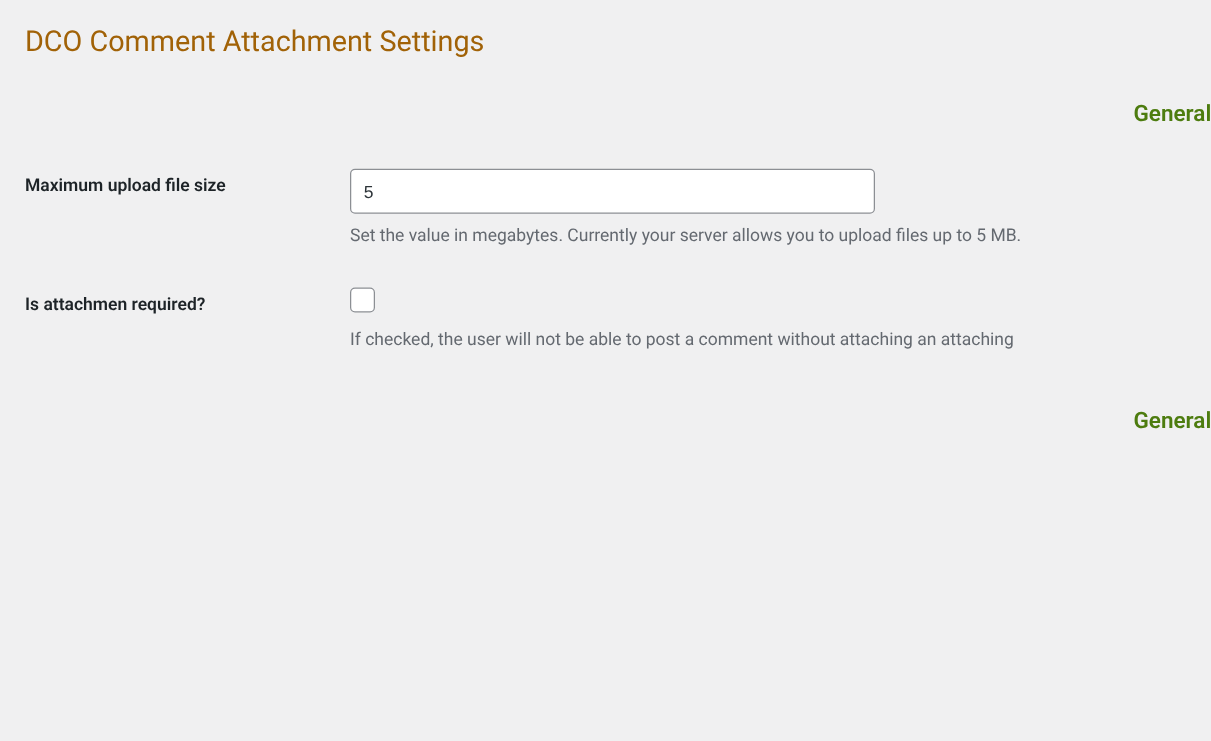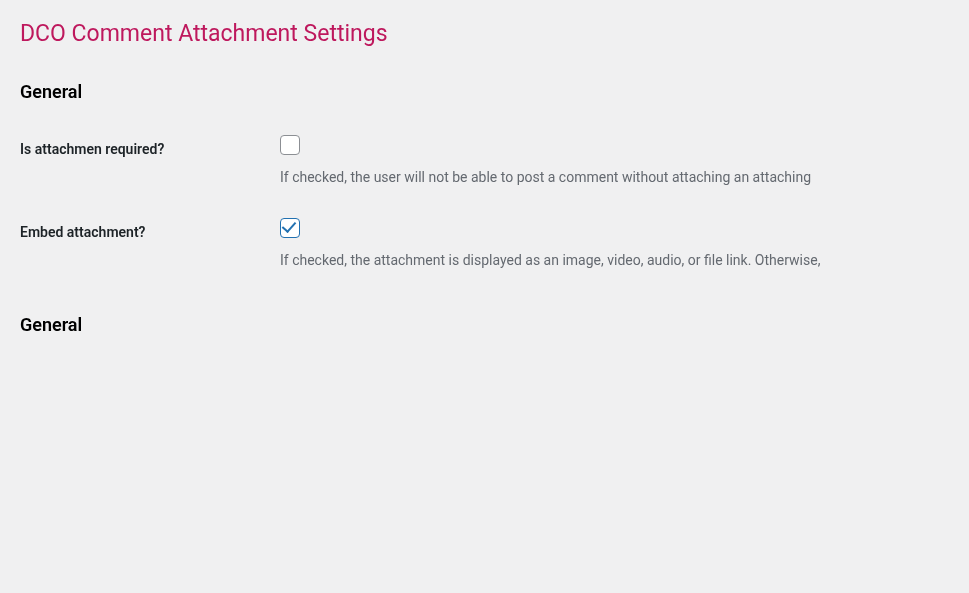--- a/index.html
+++ b/index.html
@@ -12,31 +12,32 @@
       background-color: #f0f0f1;
       color: #1d2327;
       font-size: 13px;
       padding: 10px 0 0 20px;
       width: 969px;
       overflow: hidden;
     }
     h1 {
       font-size: 23px;
       font-weight: 400;
-      color: #be185d;
+      color: #a16207;
       line-height: 1.3;
       margin: 0 0 5px 0;
       padding: 9px 0 4px 0;
     }
     h2 {
       font-size: 18px;
       font-weight: 600;
-      color: #000000;
+      color: #4d7c0f;
       margin: 20px 0 10px 0;
       padding: 8px 0;
+      text-align: right;
     }
     .form-table {
       border-collapse: collapse;
       width: 100%;
     }
     .form-table th {
       text-align: left;
       vertical-align: top;
       padding: 20px 10px 20px 0;
       width: 260px;
@@ -108,36 +109,34 @@
 <body>
 
 <h1>DCO Comment Attachment Settings</h1>
 
 <h2>General</h2>
 
 <table class="form-table">
   <tbody>
     <tr>
       <th>
+        <label>Maximum upload file size</label>
+      </th>
+      <td>
+        <input type="text" value="5" style="">
+        <p class="description">Set the value in megabytes. Currently your server allows you to upload files up to 5 MB.</p>
+      </td>
+    </tr>
+    <tr>
+      <th>
         <label>Is attachmen required?</label>
       </th>
       <td>
         <span class="checkbox-wrapper">
           <input type="checkbox" style="">
         </span>
         <p class="description">If checked, the user will not be able to post a comment without attaching an attaching</p>
       </td>
     </tr>
-    <tr>
-      <th>
-        <label>Embed attachment?</label>
-      </th>
-      <td>
-        <span class="checkbox-wrapper">
-          <input type="checkbox" checked="" style="">
-        </span>
-        <p class="description">If checked, the attachment is displayed as an image, video, audio, or file link. Otherwise,</p>
-      </td>
-    </tr>
   </tbody>
 </table>
 
 <h2>General</h2>
 
 </body></html>

